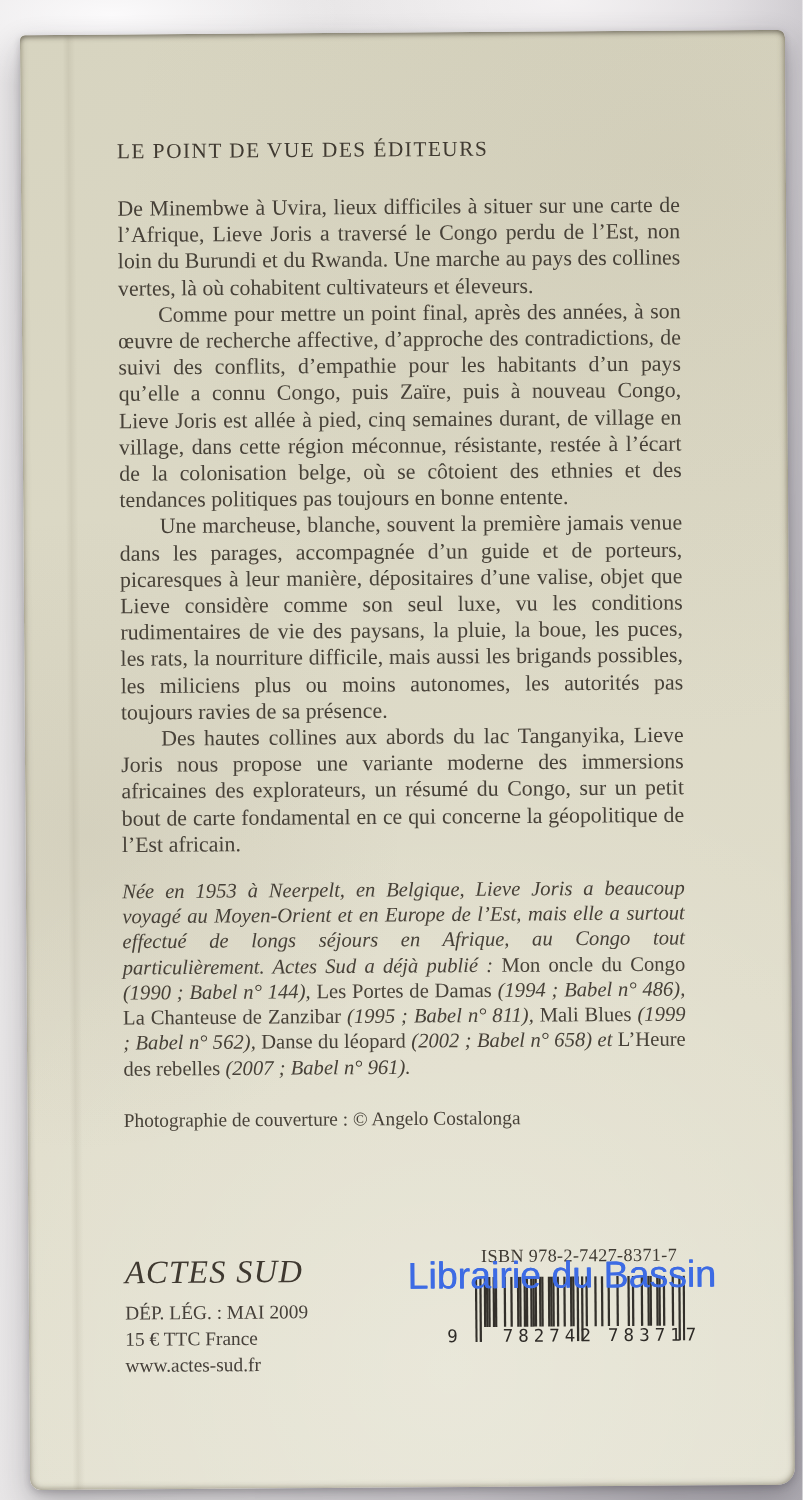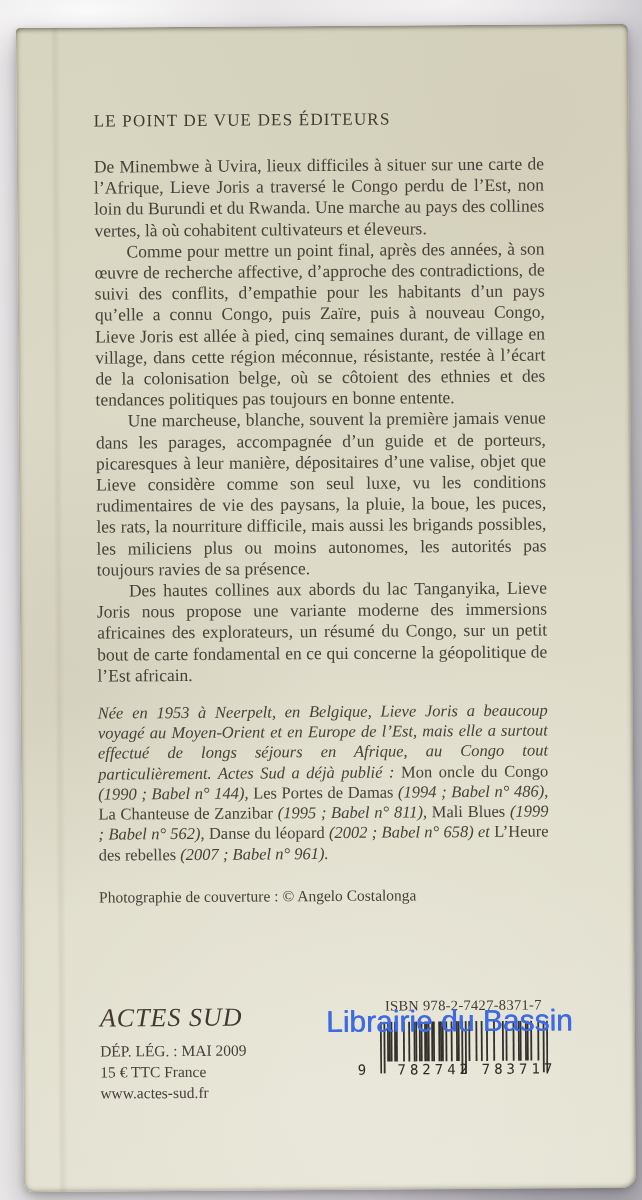--- a/index.html
+++ b/index.html
@@ -99,22 +99,22 @@
   .barcode svg { position:absolute; left:22px; top:0; }
   .barcode svg rect { fill:#33302b; }
   .bc-digits span {
     position:absolute;
     font-family:"DejaVu Sans Mono", monospace;
     font-size:14px;
     color:#2e2b27;
     top:40px;
   }
   .bc-digit-first { left:0; }
-  .bc-digit-left  { left:35px;  width:84px; letter-spacing:4px; text-align:center; }
-  .bc-digit-right { left:124px; width:84px; letter-spacing:4px; text-align:left; }
+  .bc-digit-left  { left:35px;  width:84px; letter-spacing:4px; text-align:right; }
+  .bc-digit-right { left:124px; width:84px; letter-spacing:4px; text-align:center; }
 
   .watermark {
     position:absolute; left:303px; top:979px;
     font-family:"Liberation Sans", sans-serif;
     font-size:30px;
     color:#3d6be4;
     text-shadow:.5px 0 0 #3d6be4;
     white-space:nowrap;
     z-index:5;
   }

